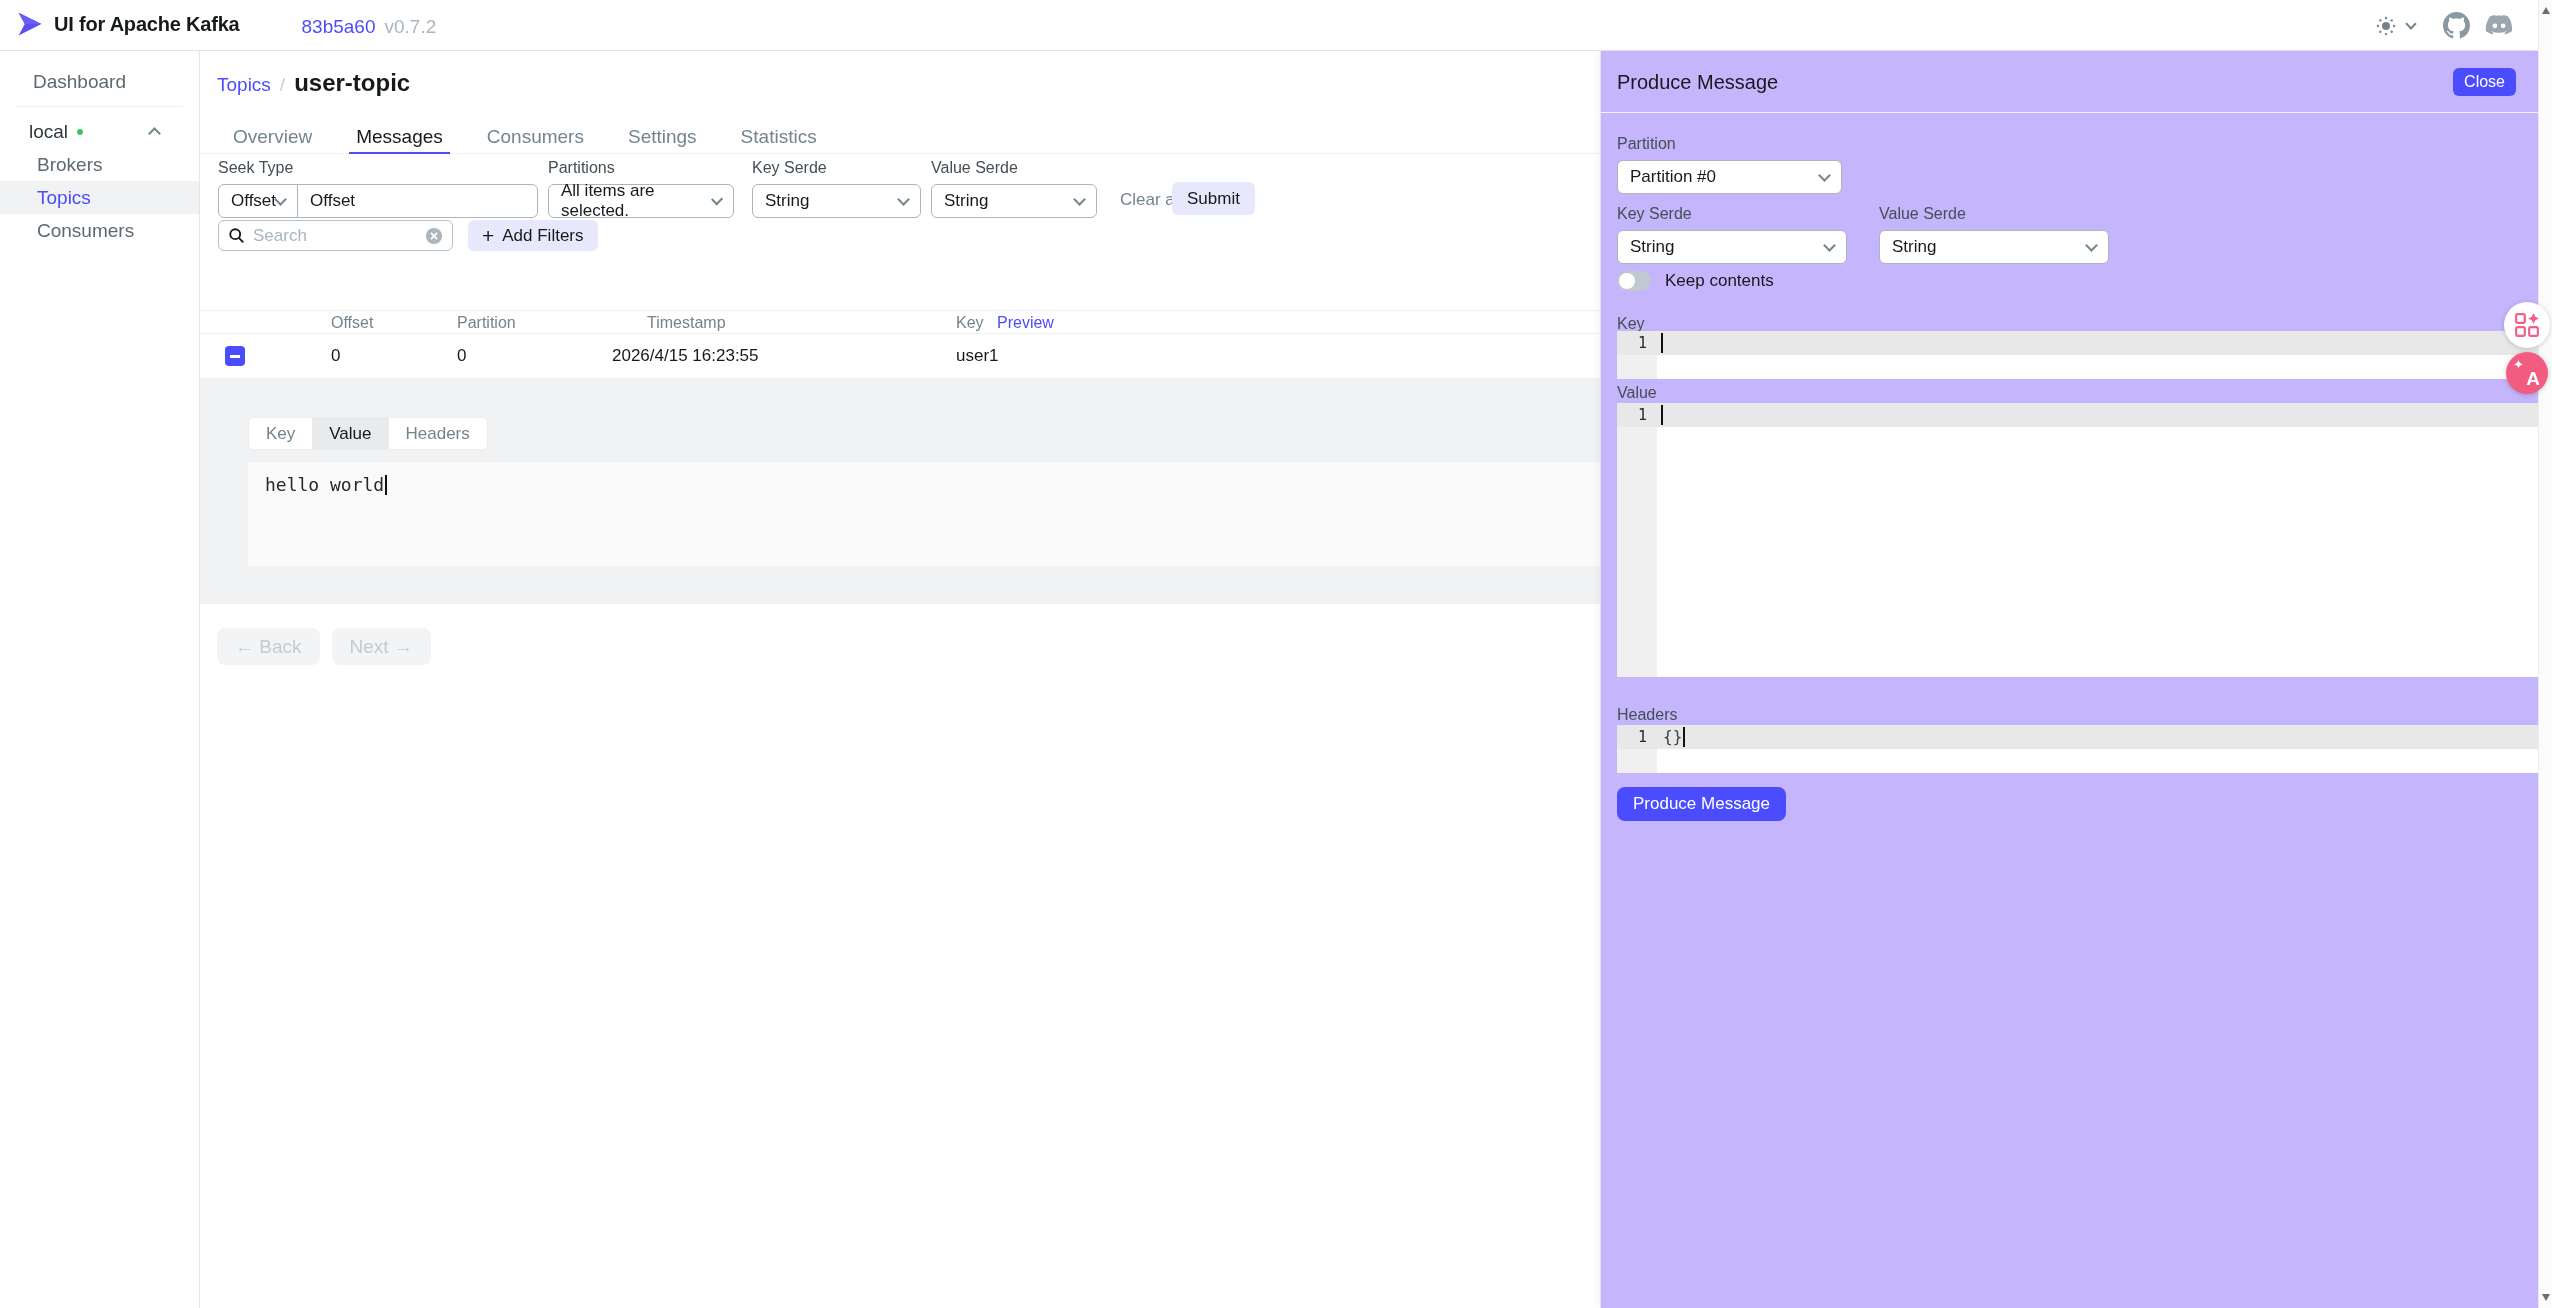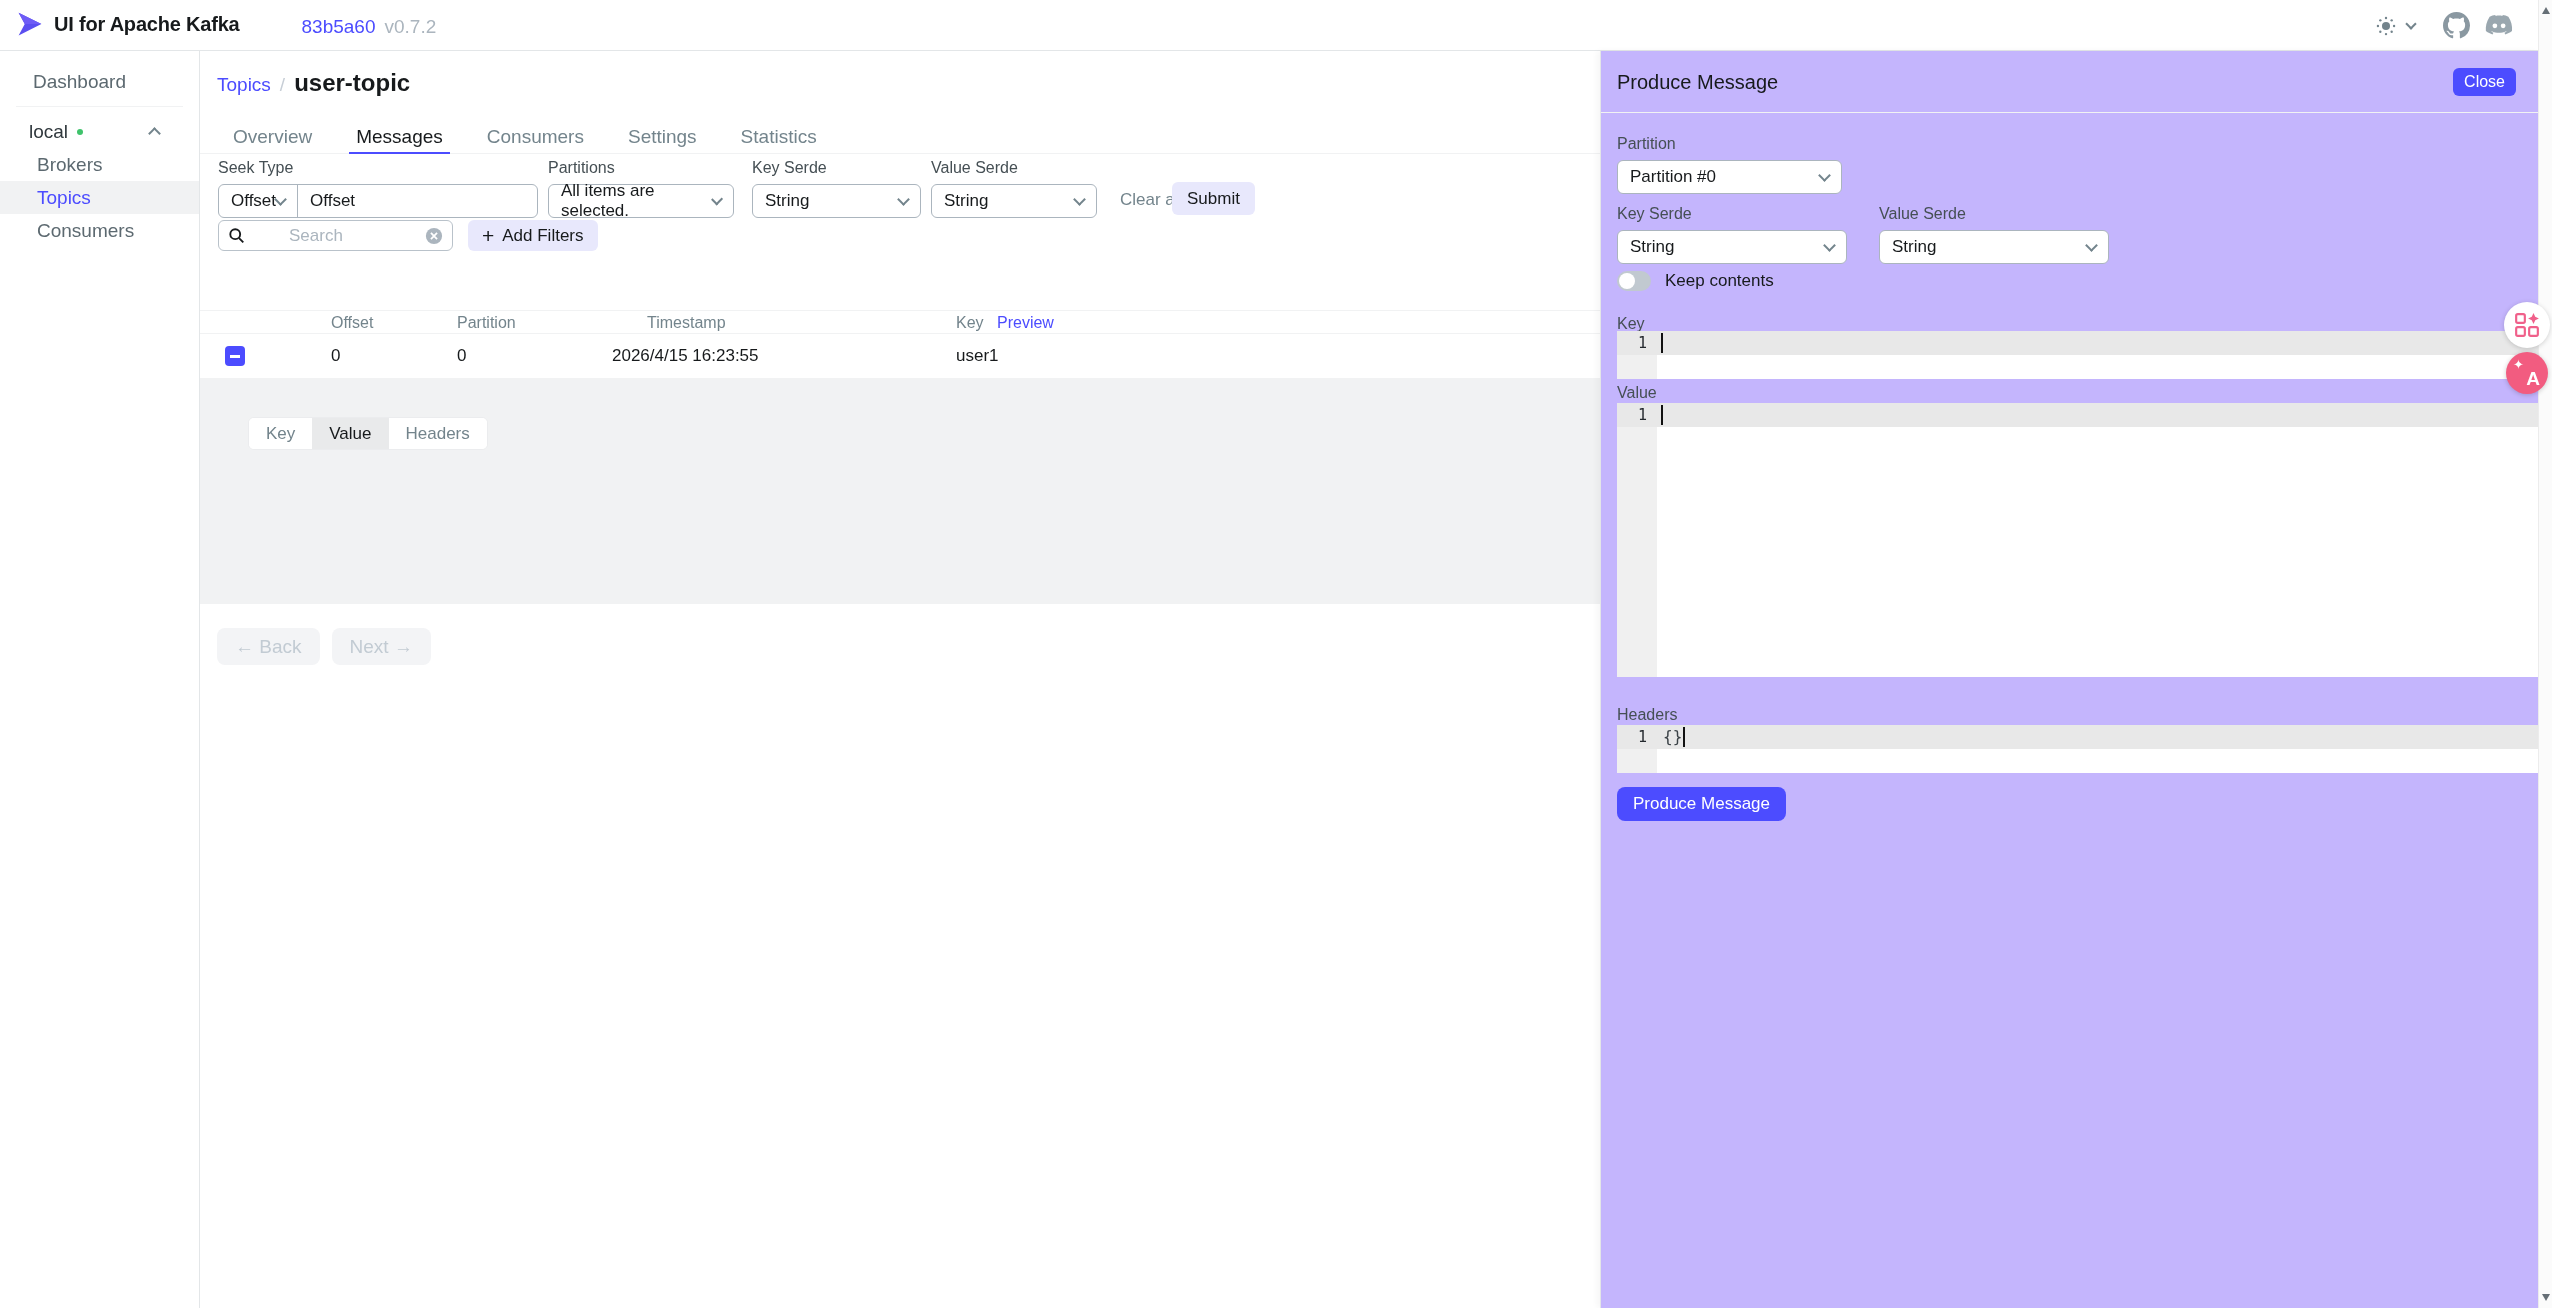--- a/index.html
+++ b/index.html
@@ -72,21 +72,21 @@
   .fg-keyserde { left:552px; width:169px; }
   .fg-valueserde { left:731px; width:166px; }
   .sel { padding:0 12px; justify-content:space-between; }
   .clear-all { position:absolute; left:920px; top:139px; color:#73848C; font-size:17px; cursor:pointer; }
   .btn-secondary { background:#E8E8FC; color:#171A1C; border:none; border-radius:6px;
     font-size:17px; font-family:inherit; cursor:pointer; }
   .submit-btn { position:absolute; left:972px; top:131px; height:33px; padding:0 15px; }
 
   .search-box { position:absolute; left:18px; top:169px; width:235px; height:31px;
     border:1px solid #B9C2CA; border-radius:6px; display:flex; align-items:center; padding:0 9px; gap:8px; background:#fff; }
-  .search-input { border:none; outline:none; flex:1; font-size:17px; color:#404040; background:transparent; font-family:inherit; min-width:0;margin-left:36px; }
+  .search-input { border:none; outline:none; flex:1; font-size:17px; color:#404040; background:transparent; font-family:inherit; min-width:0; }
   .search-input::placeholder { color:#ABB5BE; }
   .add-filters { position:absolute; left:268px; top:169px; height:31px; padding:0 14px; display:flex; align-items:center; gap:8px; }
   .plus { font-size:21px; line-height:1; }
 
   .tbl-head { position:absolute; top:259px; left:0; right:0; height:24px;
     border-top:1px solid #F1F2F3; border-bottom:1px solid #F1F2F3; font-size:16px; color:#73848C; }
   .tbl-head span { position:absolute; line-height:23px; }
   .th-offset { left:131px; } .th-partition { left:257px; } .th-timestamp { left:412px;margin-left:35px; } .th-key { left:756px; }
   .th-preview { left:797px; color:#4C4CFF !important; cursor:pointer; }
   .tbl-row { position:absolute; top:283px; left:0; right:0; height:44px; font-size:17px; }
@@ -288,20 +288,25 @@
       <span class="td-timestamp">2026/4/15 16:23:55</span>
       <span class="td-key">user1</span>
     </div>
 
     <div class="expanded">
       <div class="seg">
         <span class="seg-item">Key</span>
         <span class="seg-item active">Value</span>
         <span class="seg-item">Headers</span>
       </div>
+      <div class="content-box">
+        <div class="content-text">
+          <span>hello world</span><span class="caret-inline"></span>
+        </div>
+      </div>
     </div>
 
     <div class="pager">
       <button>← Back</button>
       <button>Next →</button>
     </div>
   </div>
 
   <div class="drawer">
     <div class="d-header">

